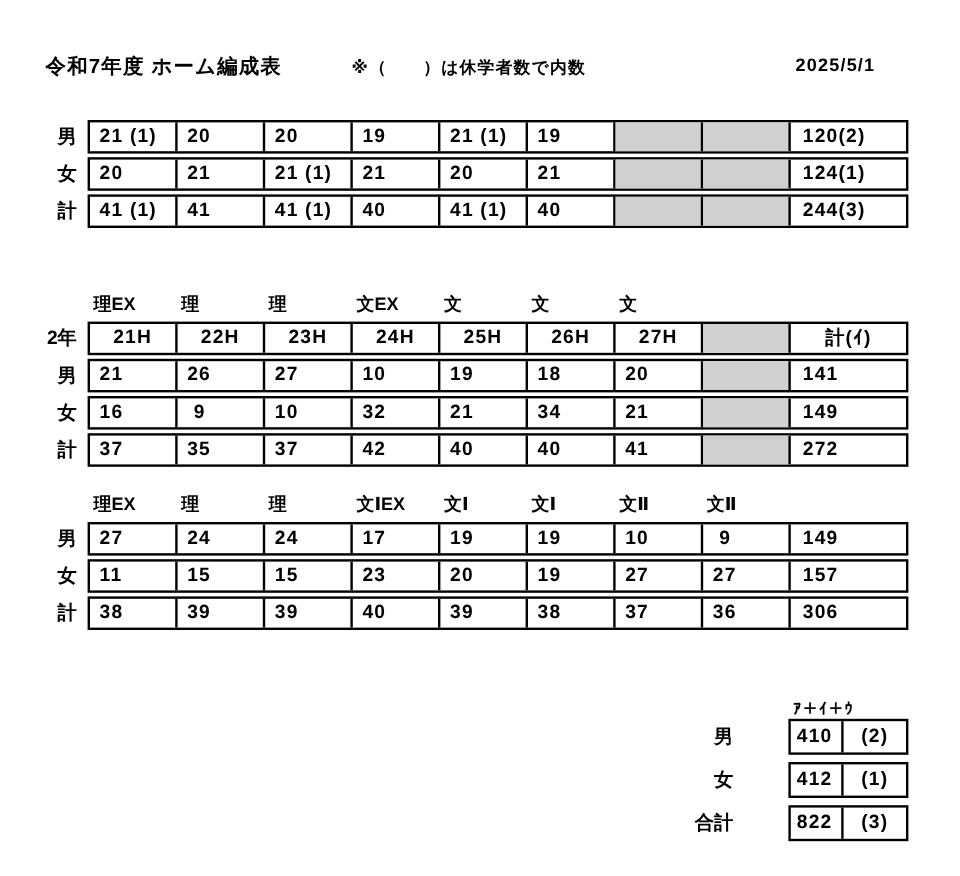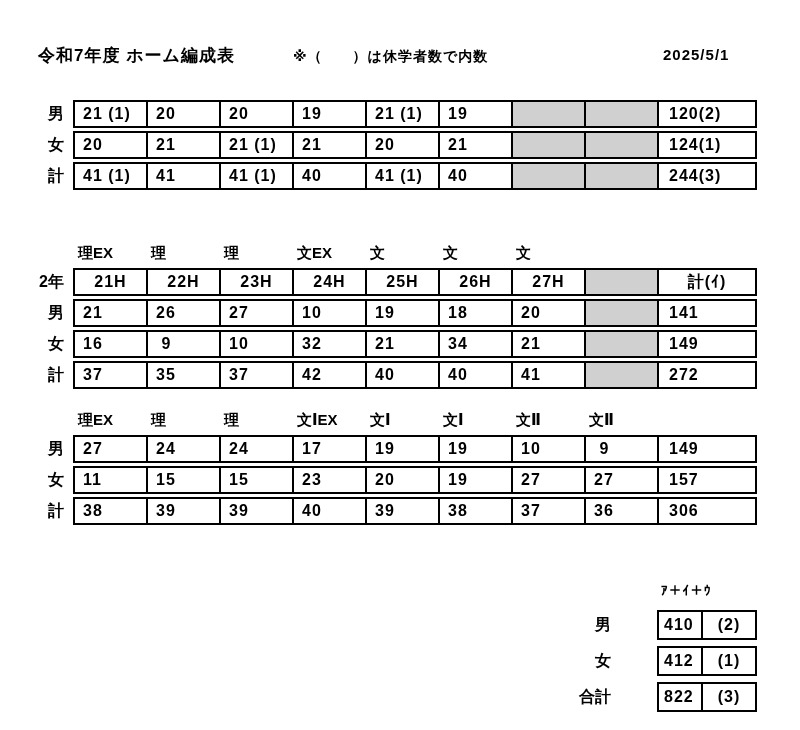--- a/index.html
+++ b/index.html
@@ -26,21 +26,21 @@
   .cell{box-sizing:border-box;border-right:2px solid #000;display:flex;align-items:center;font-size:16px;}
   .cell:last-child{border-right:none;}
   .col{width:73px;flex:0 0 73px;}
   .tot{flex:1;}
   .hcell{justify-content:center;letter-spacing:1px;}
   .dcell{padding-left:8px;white-space:pre;letter-spacing:1px;}
   .gray{background:#d0d0d0;}
   .totcell{display:flex;align-items:center;padding:0 10px;letter-spacing:1px;}
   
   .summary{position:absolute;left:540px;top:583px;}
-  .sum-header{margin-left:121px;font-size:13px;margin-bottom:12px;letter-spacing:1px;}
+  .sum-header{margin-left:121px;font-size:13px;margin-bottom:1px;letter-spacing:1px;}
   .sum-row{display:flex;margin-bottom:6px;height:30px;}
   .sum-label{width:117px;flex:0 0 117px;box-sizing:border-box;padding-right:46px;font-size:16px;
              display:flex;align-items:center;justify-content:flex-end;white-space:nowrap;}
   .sum-cells{display:flex;border:2px solid #000000;width:100px;box-sizing:border-box;background:#fff;}
   .sum-val{width:44px;flex:0 0 44px;border-right:2px solid #000;display:flex;align-items:center;
            padding-left:5px;font-size:16px;box-sizing:border-box;letter-spacing:1px;}
   .sum-note{flex:1;display:flex;align-items:center;justify-content:center;font-size:16px;letter-spacing:1px;}
 </style>
 </head>
 <body>

